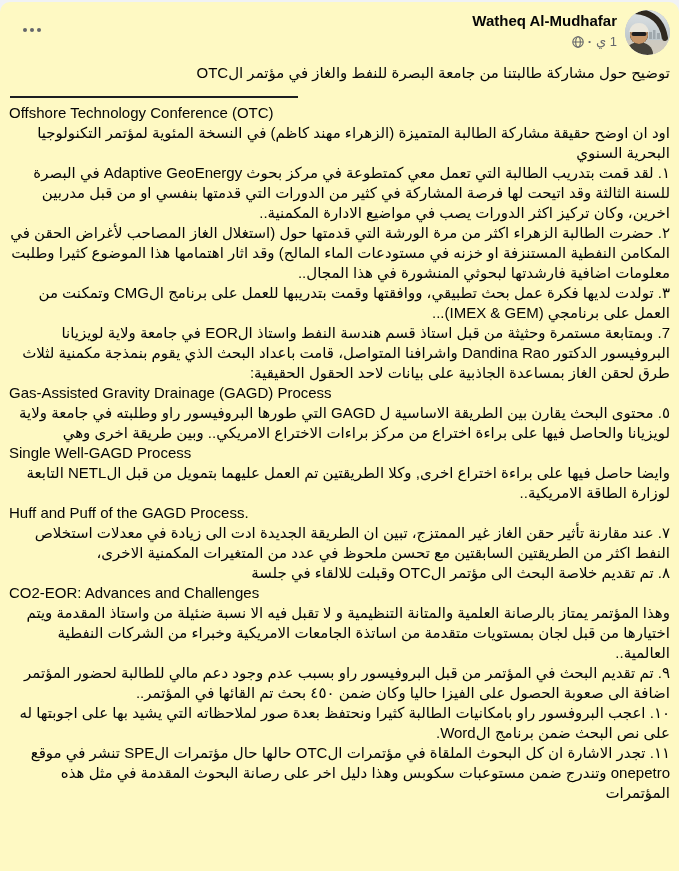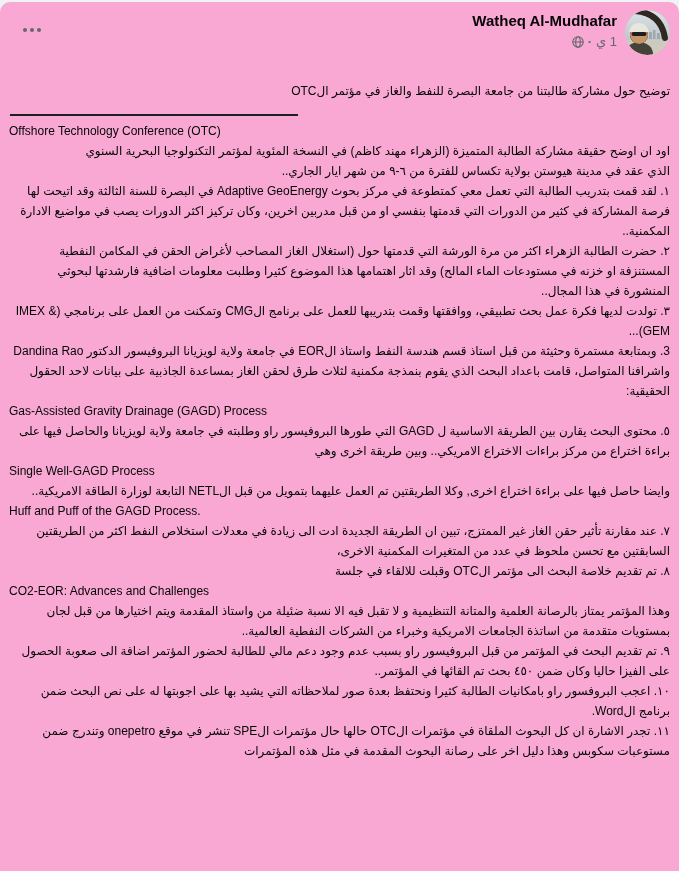--- a/index.html
+++ b/index.html
@@ -5,21 +5,21 @@
   html,body{margin:0;padding:0;}
   body{
     width:679px;height:871px;overflow:hidden;
     background:#f0f2f5;
     font-family:"Liberation Sans","DejaVu Sans",sans-serif;
     -webkit-font-smoothing:antialiased;
   }
   .post-card{
     position:absolute;top:2px;left:0;
     width:679px;height:869px;
-    background:#f9a8d4;
+    background:#fef9c3;
     border-radius:10px 10px 0 0;
     box-sizing:border-box;
     padding:8px 9px 0 9px;
     overflow:hidden;
   }
   
   .post-header{position:relative;height:53px;}
   .header-right{
     position:absolute;right:0;top:0;
     display:flex;flex-direction:row;align-items:flex-start;gap:8px;
@@ -42,22 +42,22 @@
   }
   .avatar svg{display:block;}
   .menu-btn{
     position:absolute;left:10px;top:14px;
     background:none;border:none;padding:4px;margin:0;cursor:pointer;
     display:flex;gap:3px;align-items:center;
   }
   .menu-btn .dot{width:4px;height:4px;border-radius:50%;background:#65676B;display:block;}
   
   .post-text{
-    margin-top:18px;
-    font-size:12px;line-height:20px;color:#050505;
+    margin-top:0;
+    font-size:15px;line-height:20px;color:#050505;
   }
   .para{margin:0;}
   .para.rtl{direction:rtl;text-align:right;unicode-bidi:plaintext;}
   .para.ltr{direction:ltr;text-align:left;}
   .post-title{direction:rtl;text-align:right;margin:0 0 0 0;}
   .divider{height:20px;position:relative;}
   .divider::after{
     content:"";position:absolute;left:1px;top:13px;width:288px;
     border-top:2px solid #1c1e21;
   }
@@ -126,25 +126,24 @@
       </div>
     </div>
   </header>
 
   <div class="post-text">
     <div class="post-title" dir="rtl">توضيح حول مشاركة طالبتنا من جامعة البصرة للنفط والغاز في مؤتمر الOTC</div>
     <div id="post-body">
         <div class="divider"></div>
         <div class="para ltr" dir="ltr">Offshore Technology Conference (OTC)</div>
         <div class="para rtl" dir="rtl">اود ان اوضح حقيقة مشاركة الطالبة المتميزة (الزهراء مهند كاظم) في النسخة المئوية لمؤتمر التكنولوجيا البحرية السنوي</div>
-        <div class="para rtl" dir="rtl">الذي عقد في مدينة هيوستن بولاية تكساس للفترة من ٦-٩ من شهر ايار الجاري..</div>
         <div class="para rtl" dir="rtl">١. لقد قمت بتدريب الطالبة التي تعمل معي كمتطوعة في مركز بحوث Adaptive GeoEnergy في البصرة للسنة الثالثة وقد اتيحت لها فرصة المشاركة في كثير من الدورات التي قدمتها بنفسي او من قبل مدربين اخرين، وكان تركيز اكثر الدورات يصب في مواضيع الادارة المكمنية..</div>
         <div class="para rtl" dir="rtl">٢. حضرت الطالبة الزهراء اكثر من مرة الورشة التي قدمتها حول (استغلال الغاز المصاحب لأغراض الحقن في المكامن النفطية المستنزفة او خزنه في مستودعات الماء المالح) وقد اثار اهتمامها هذا الموضوع كثيرا وطلبت معلومات اضافية فارشدتها لبحوثي المنشورة في هذا المجال..</div>
         <div class="para rtl" dir="rtl">٣. تولدت لديها فكرة عمل بحث تطبيقي، ووافقتها وقمت بتدريبها للعمل على برنامج الCMG وتمكنت من العمل على برنامجي (IMEX &amp; GEM)...</div>
-        <div class="para rtl" dir="rtl">3. وبمتابعة مستمرة وحثيثة من قبل استاذ قسم هندسة النفط واستاذ الEOR في جامعة ولاية لويزيانا البروفيسور الدكتور Dandina Rao واشرافنا المتواصل، قامت باعداد البحث الذي يقوم بنمذجة مكمنية لثلاث طرق لحقن الغاز بمساعدة الجاذبية على بيانات لاحد الحقول الحقيقية:</div>
+        <div class="para rtl" dir="rtl">7. وبمتابعة مستمرة وحثيثة من قبل استاذ قسم هندسة النفط واستاذ الEOR في جامعة ولاية لويزيانا البروفيسور الدكتور Dandina Rao واشرافنا المتواصل، قامت باعداد البحث الذي يقوم بنمذجة مكمنية لثلاث طرق لحقن الغاز بمساعدة الجاذبية على بيانات لاحد الحقول الحقيقية:</div>
         <div class="para ltr" dir="ltr">Gas-Assisted Gravity Drainage (GAGD) Process</div>
         <div class="para rtl" dir="rtl">٥. محتوى البحث يقارن بين الطريقة الاساسية ل GAGD التي طورها البروفيسور راو وطلبته في جامعة ولاية لويزيانا والحاصل فيها على براءة اختراع من مركز براءات الاختراع الامريكي.. وبين طريقة اخرى وهي</div>
         <div class="para ltr" dir="ltr">Single Well-GAGD Process</div>
         <div class="para rtl" dir="rtl">وايضا حاصل فيها على براءة اختراع اخرى, وكلا الطريقتين تم العمل عليهما بتمويل من قبل الNETL التابعة لوزارة الطاقة الامريكية..</div>
         <div class="para ltr" dir="ltr">Huff and Puff of the GAGD Process.</div>
         <div class="para rtl" dir="rtl">٧. عند مقارنة تأثير حقن الغاز غير الممتزج، تبين ان الطريقة الجديدة ادت الى زيادة في معدلات استخلاص النفط اكثر من الطريقتين السابقتين مع تحسن ملحوظ في عدد من المتغيرات المكمنية الاخرى،</div>
         <div class="para rtl" dir="rtl">٨. تم تقديم خلاصة البحث الى مؤتمر الOTC وقبلت للالقاء في جلسة</div>
         <div class="para ltr" dir="ltr">CO2-EOR: Advances and Challenges</div>
         <div class="para rtl" dir="rtl">وهذا المؤتمر يمتاز بالرصانة العلمية والمتانة التنظيمية و لا تقبل فيه الا نسبة ضئيلة من واستاذ المقدمة ويتم اختيارها من قبل لجان بمستويات متقدمة من اساتذة الجامعات الامريكية وخبراء من الشركات النفطية العالمية..</div>
         <div class="para rtl" dir="rtl">٩. تم تقديم البحث في المؤتمر من قبل البروفيسور راو بسبب عدم وجود دعم مالي للطالبة لحضور المؤتمر اضافة الى صعوبة الحصول على الفيزا حاليا وكان ضمن ٤٥٠ بحث تم القائها في المؤتمر..</div>

